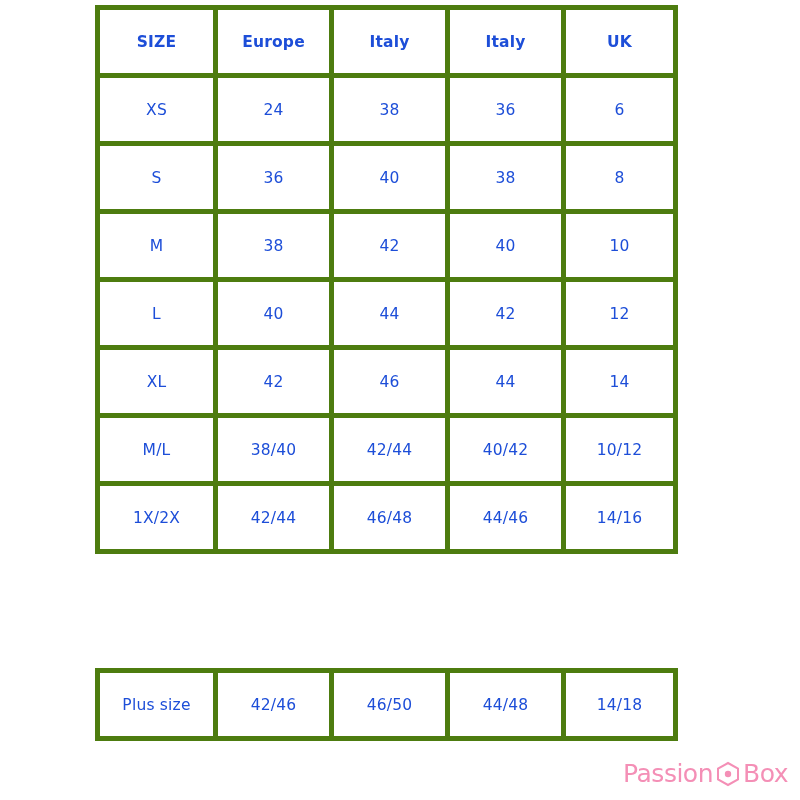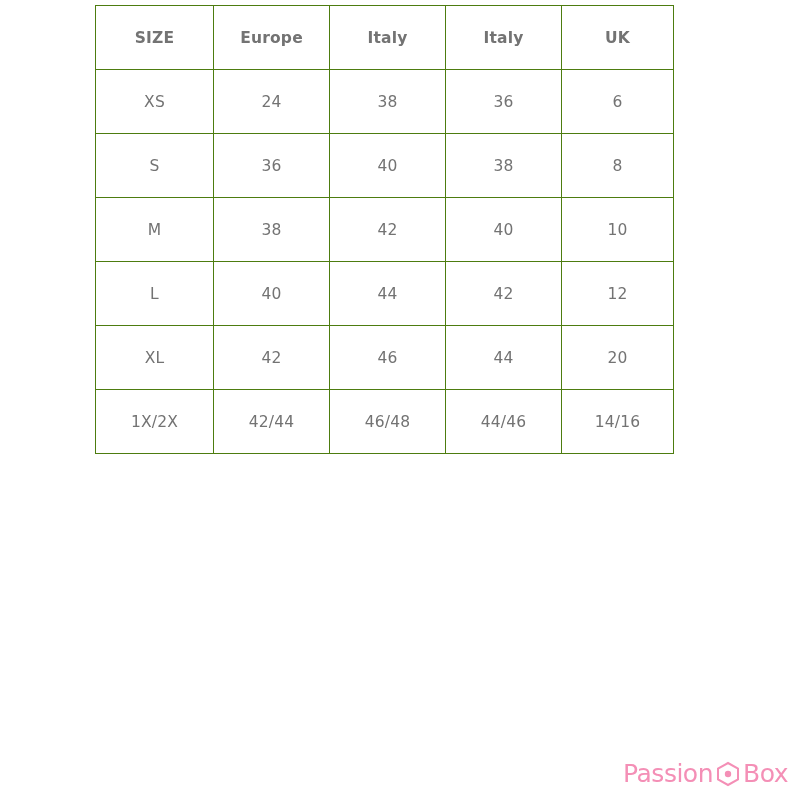--- a/index.html
+++ b/index.html
@@ -36,26 +36,26 @@
     width: 578px;
   }
 
   table.extra-table {
     left: 95px;
     top: 668px;
     width: 578px;
   }
 
   table.size-table td {
-    border: 1px solid #4d7c0f;
+    border: 5px solid #4d7c0f;
     text-align: center;
     vertical-align: middle;
     padding: 0;
     font-size: 15.5px;
-    color: #737373;
+    color: #1d4ed8;
     letter-spacing: 0.2px;
   }
 
   table.main-table td { height: 63px; }
   table.extra-table td { height: 63px; }
 
   
   table.size-table col.c-size   { width: 118px; }
   table.size-table col.c-europe { width: 116px; }
   table.size-table col.c-italy  { width: 116px; }
@@ -151,41 +151,55 @@
         <td class="value-cell">40</td>
         <td class="value-cell">44</td>
         <td class="value-cell">42</td>
         <td class="value-cell">12</td>
       </tr>
       <tr>
         <td class="label-cell">XL</td>
         <td class="value-cell">42</td>
         <td class="value-cell">46</td>
         <td class="value-cell">44</td>
-        <td class="value-cell">20</td>
+        <td class="value-cell">14</td>
+      </tr>
+      <tr>
+        <td class="label-cell">M/L</td>
+        <td class="value-cell">38/40</td>
+        <td class="value-cell">42/44</td>
+        <td class="value-cell">40/42</td>
+        <td class="value-cell">10/12</td>
       </tr>
       <tr>
         <td class="label-cell">1X/2X</td>
         <td class="value-cell">42/44</td>
         <td class="value-cell">46/48</td>
         <td class="value-cell">44/46</td>
         <td class="value-cell">14/16</td>
       </tr>
     </tbody>
   </table>
 
   <table class="size-table extra-table">
     <colgroup>
       <col class="c-size">
         <col class="c-europe">
         <col class="c-italy">
         <col class="c-france">
         <col class="c-uk">
     </colgroup>
     <tbody>
+      <tr>
+        <td class="label-cell">Plus size</td>
+        <td class="value-cell">42/46</td>
+        <td class="value-cell">46/50</td>
+        <td class="value-cell">44/48</td>
+        <td class="value-cell">14/18</td>
+      </tr>
     </tbody>
   </table>
 
   <div class="watermark">
     <span class="wm-part">Passion</span>
     <span class="wm-mark">
       <svg width="26" height="26" viewBox="0 0 26 26">
         <polygon points="13,2 23,7.5 23,18.5 13,24 3,18.5 3,7.5" fill="none" stroke="#f48fb6" stroke-width="2"></polygon>
         <circle cx="13" cy="13" r="3.2" fill="#f48fb6"></circle>
       </svg>

